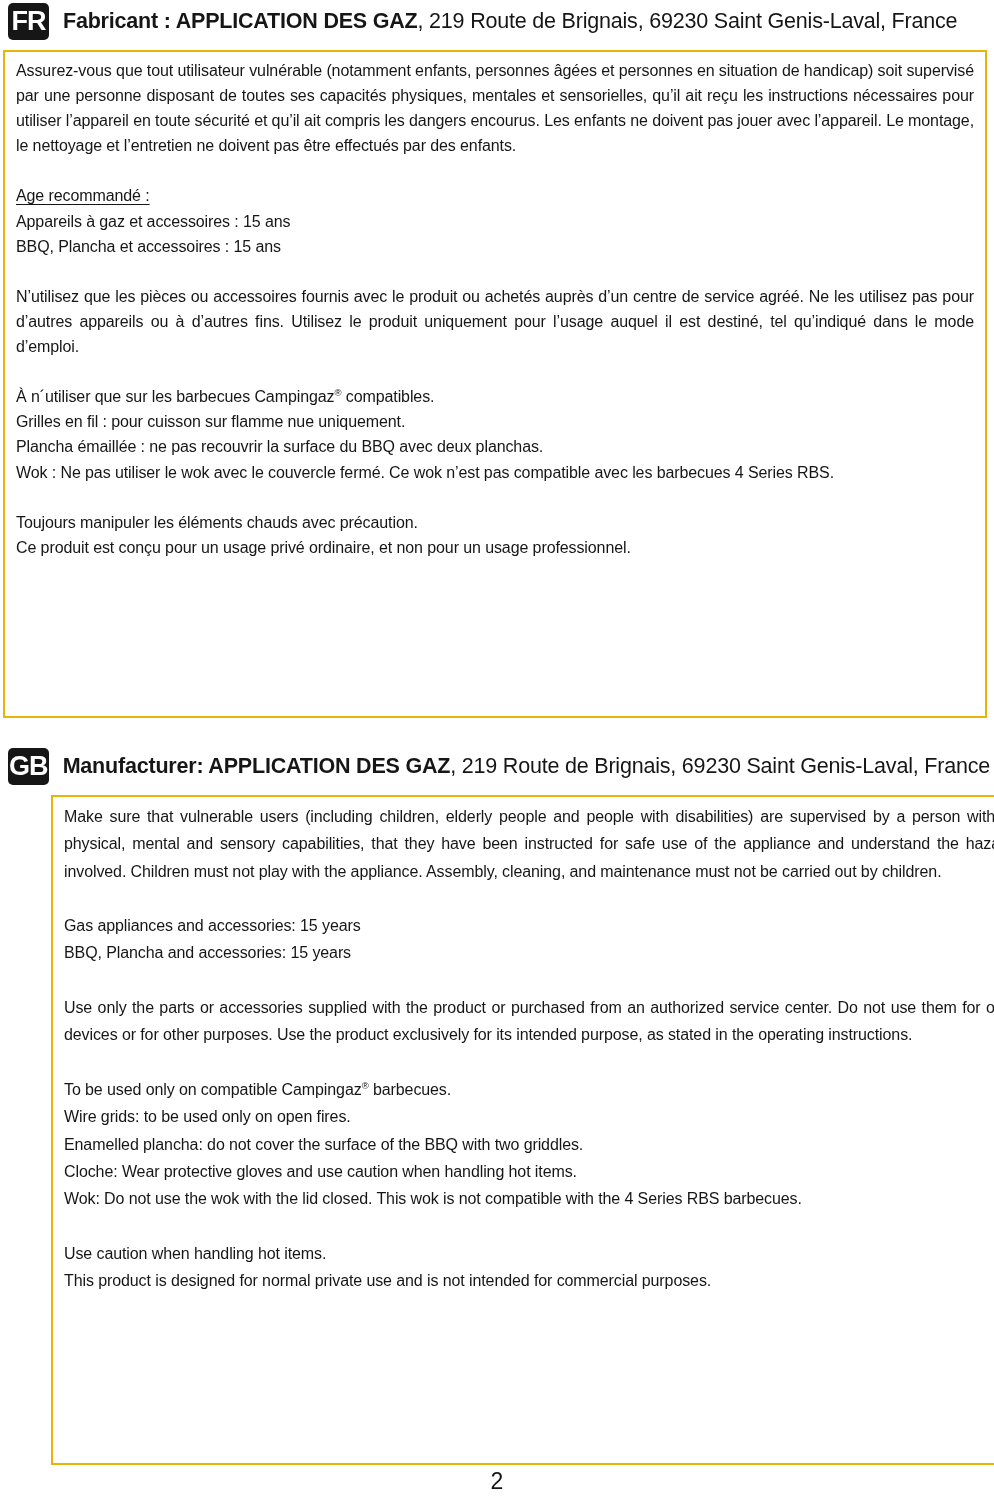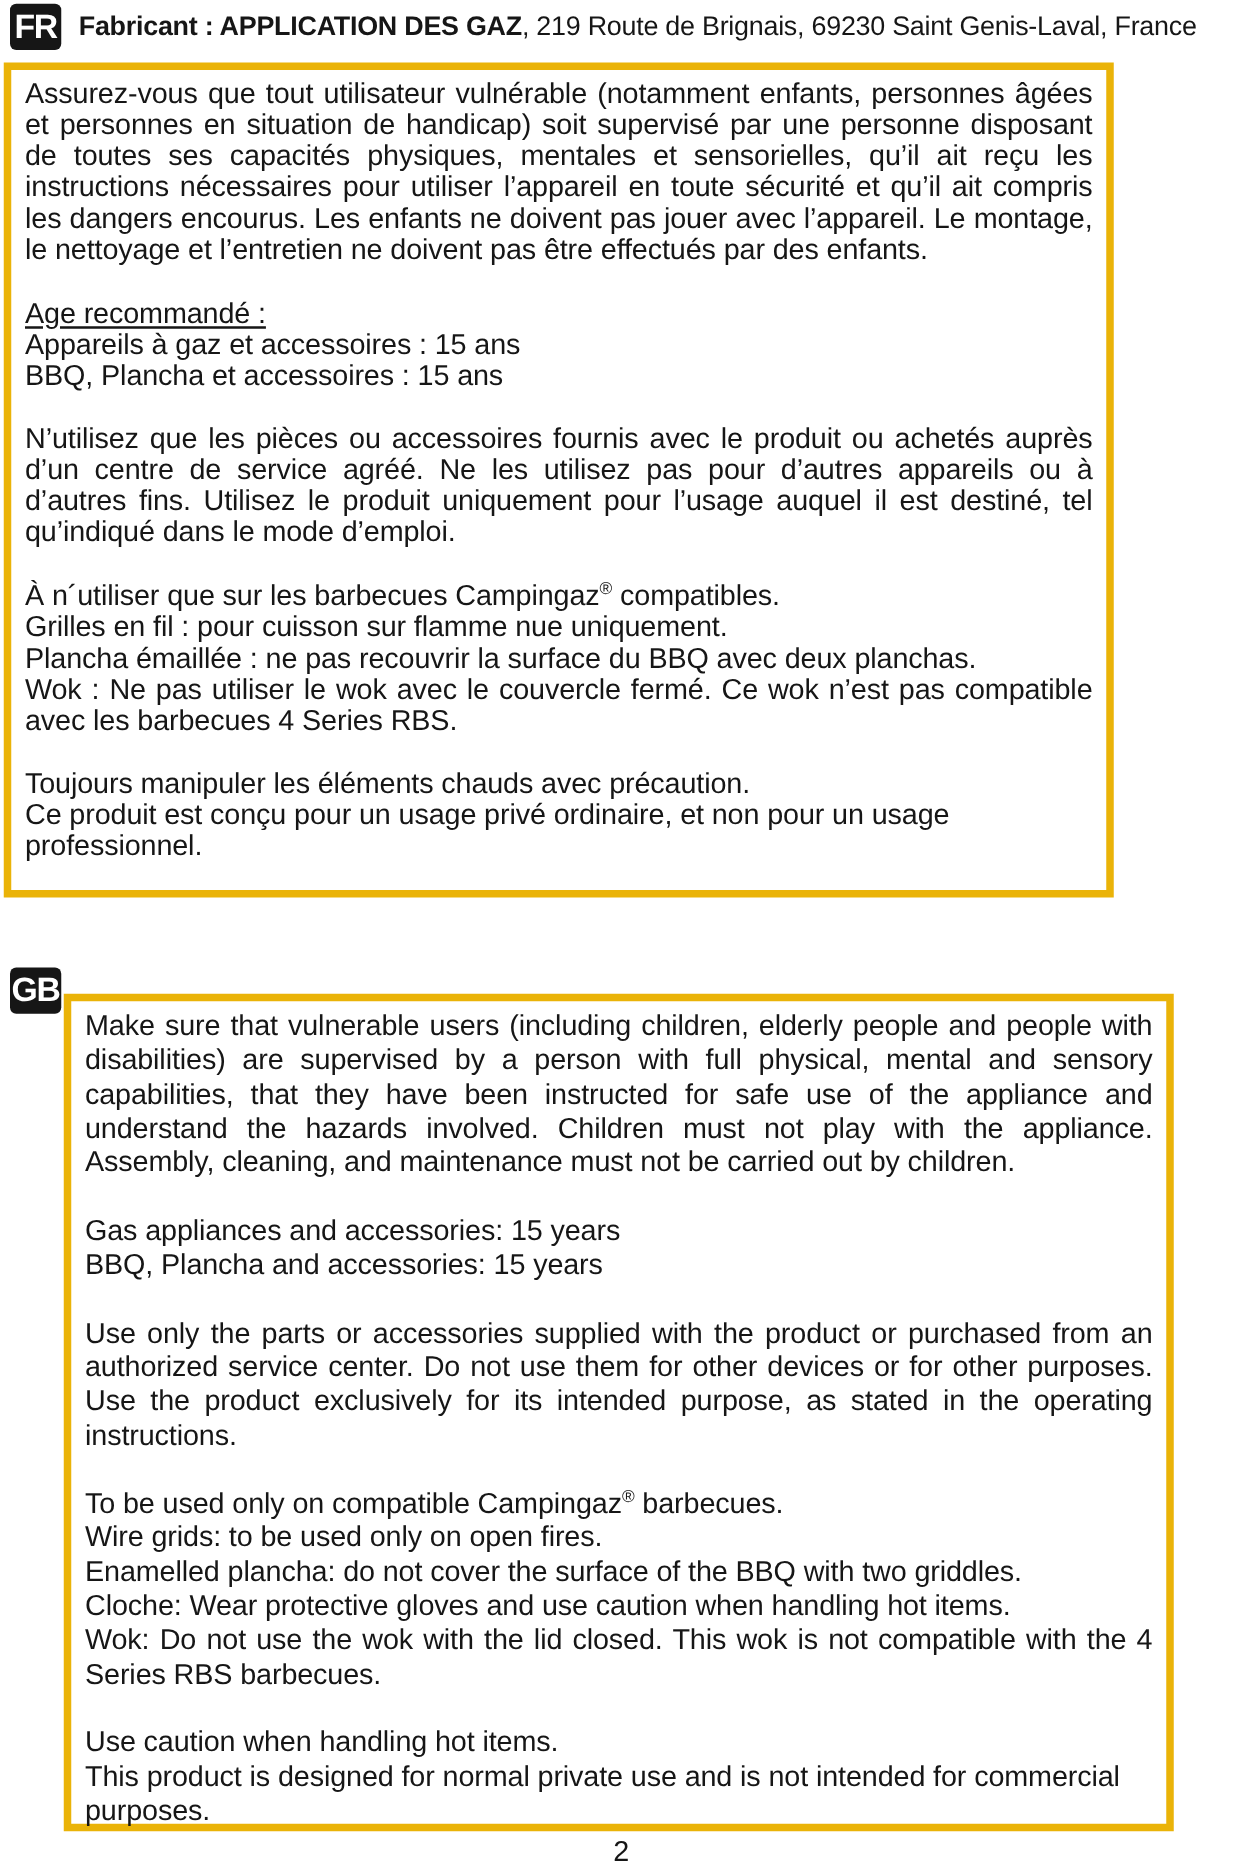--- a/index.html
+++ b/index.html
@@ -20,21 +20,21 @@
   .hdr {
     position: absolute;
     left: 8px;
     right: 4px;
     display: flex;
     align-items: center;
     gap: 14px;
     white-space: nowrap;
   }
   #fr-hdr { top: 1px; height: 40px; }
-  #gb-hdr { top: 772px; height: 40px; }
+  #gb-hdr { top: 746px; height: 40px; justify-content: flex-end; }
 
   .badge {
     flex: 0 0 auto;
     width: 41px;
     height: 37px;
     background: #161616;
     color: #ffffff;
     border-radius: 5px;
     display: flex;
     align-items: center;
@@ -46,25 +46,25 @@
   .hdr-text {
     font-size: 21.5px;
     letter-spacing: -0.2px;
   }
   .hdr-text .bold { font-weight: bold; }
 
   
   .box {
     position: absolute;
     left: 3px;
-    width: 888px;
+    width: 984px;
     box-sizing: border-box;
-    border: 6px solid #eab308;
+    border: 2px solid #eab308;
     padding: 6px 11px 0 11px;
-    font-size: 23px;
+    font-size: 16px;
     letter-spacing: -0.1px;
   }
   #fr-box { top: 50px;  height: 668px; line-height: 25.1px; }
   #gb-box { top: 795px; height: 670px; line-height: 27.3px; margin-left: 48px; }
 
   .blk { margin: 0; }
   .blk.p { text-align: justify; }
   .blk.heading { text-decoration: underline; text-underline-offset: 3px; }
   #fr-box .gap { height: 25.1px; }
   #gb-box .gap { height: 27.3px; }
@@ -106,20 +106,21 @@
     <p class="blk line">Grilles en fil : pour cuisson sur flamme nue uniquement.</p>
     <p class="blk line">Plancha émaillée : ne pas recouvrir la surface du BBQ avec deux planchas.</p>
     <p class="blk p">Wok : Ne pas utiliser le wok avec le couvercle fermé. Ce wok n’est pas compatible avec les barbecues 4 Series RBS.</p>
     <div class="blk gap"></div>
     <p class="blk line">Toujours manipuler les éléments chauds avec précaution.</p>
     <p class="blk line">Ce produit est conçu pour un usage privé ordinaire, et non pour un usage professionnel.</p>
   </div>
 
 <div class="hdr" id="gb-hdr">
   <div class="badge">GB</div>
+  <div class="hdr-text"><span class="bold">Manufacturer: APPLICATION DES GAZ</span><span>, 219 Route de Brignais, 69230 Saint Genis-Laval, France</span></div>
 </div>
 
 <div class="box" id="gb-box">
     <p class="blk p">Make sure that vulnerable users (including children, elderly people and people with disabilities) are supervised by a person with full physical, mental and sensory capabilities, that they have been instructed for safe use of the appliance and understand the hazards involved. Children must not play with the appliance. Assembly, cleaning, and maintenance must not be carried out by children.</p>
     <div class="blk gap"></div>
     <p class="blk line">Gas appliances and accessories: 15 years</p>
     <p class="blk line">BBQ, Plancha and accessories: 15 years</p>
     <div class="blk gap"></div>
     <p class="blk p">Use only the parts or accessories supplied with the product or purchased from an authorized service center. Do not use them for other devices or for other purposes. Use the product exclusively for its intended purpose, as stated in the operating instructions.</p>
     <div class="blk gap"></div>

